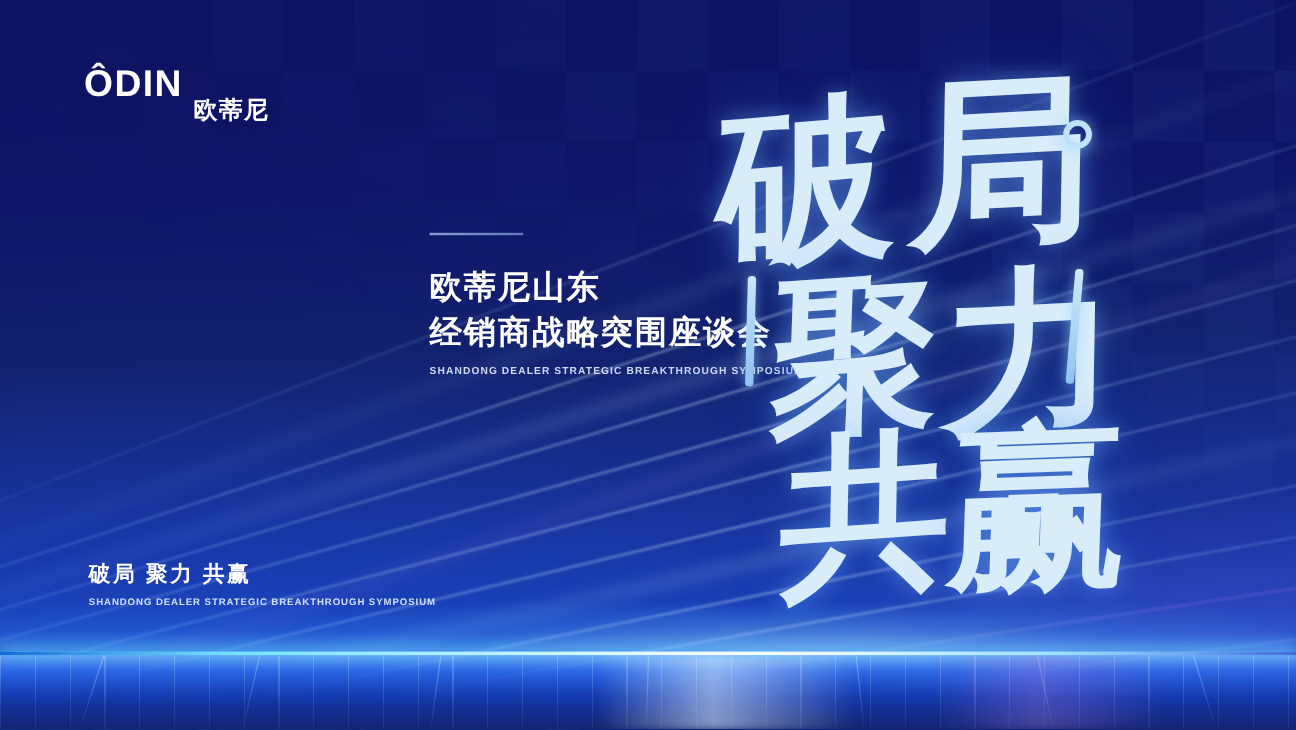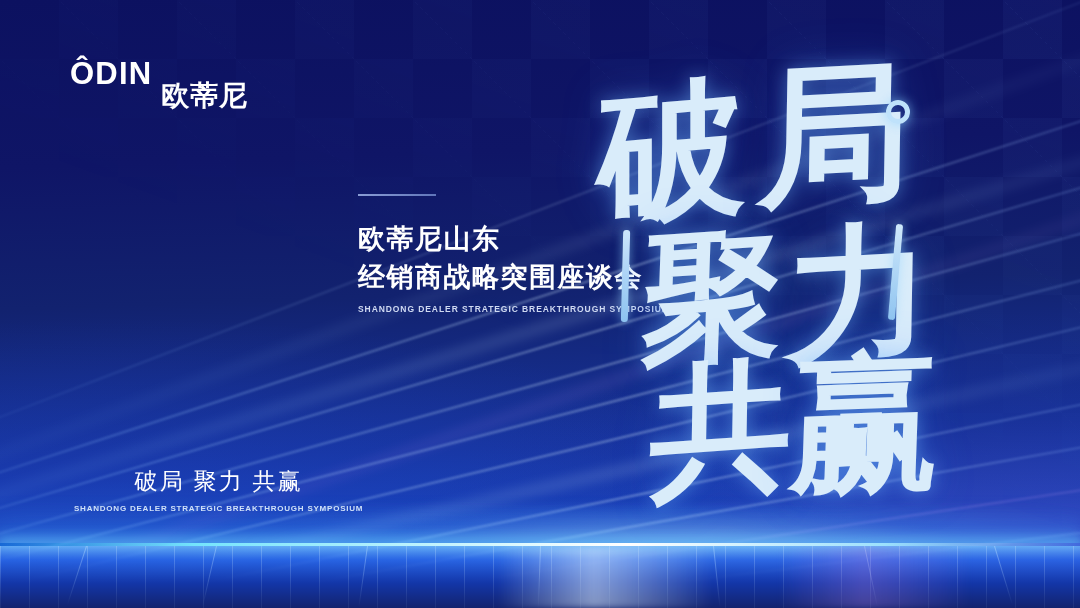--- a/index.html
+++ b/index.html
@@ -72,21 +72,21 @@
     background:linear-gradient(180deg, rgba(190,225,255,0.45), rgba(190,225,255,0));
     transform-origin:top center;
   }
 
   
   .logo { position:absolute; left:70px; top:36px; display:flex; align-items:center; gap:9px; }
   .logo-latin {
     color:#fff; font-size:31px; font-weight:700; letter-spacing:1.2px; line-height:1;
     font-family:"Liberation Sans","DejaVu Sans",sans-serif;
   }
-  .logo-cjk { color:#fff; font-size:28px; font-weight:700; letter-spacing:1px; line-height:1;margin-top:46px; }
+  .logo-cjk { color:#fff; font-size:20px; font-weight:700; letter-spacing:1px; line-height:1;margin-top:46px; }
 
   
   .title-block { position:absolute; left:358px; top:194px; width:270px; }
   .title-rule { width:78px; height:2px; background:linear-gradient(90deg,#9fb4e8,#6f86c9); opacity:.85; }
   .title-cjk {
     margin-top:26px; color:#ffffff; font-size:27px; font-weight:700;
     letter-spacing:1.5px; line-height:1.32; white-space:nowrap;
   }
   .title-en {
     margin-top:9px; color:#cfd9f2; font-size:8.5px; font-weight:700;
@@ -113,21 +113,21 @@
   .bar {
     position:absolute; width:7px; border-radius:3px;
     background:linear-gradient(180deg,#cfe8fb,#8fc4f0);
     box-shadow:0 0 10px rgba(150,215,255,0.6);
   }
   .bar-l { left:32px;  top:178px; height:92px; transform:rotate(1.5deg); }
   .bar-r { left:302px; top:172px; height:96px; transform:rotate(5deg); }
 
   
   .slogan { position:absolute; left:74px; top:466px; }
-  .slogan-cjk { color:#ffffff; font-size:23px; font-weight:400; letter-spacing:2.2px; white-space:nowrap;text-align:center; }
+  .slogan-cjk { color:#ffffff; font-size:18px; font-weight:700; letter-spacing:2.2px; white-space:nowrap; }
   .slogan-en { margin-top:7px; color:#cfe0f8; font-size:8px; font-weight:700; letter-spacing:0.78px; white-space:nowrap; }
 </style>
 </head>
 <body>
 
 <div id="stage">
 
   <div class="checker"></div>
 
   <div class="streaks">

